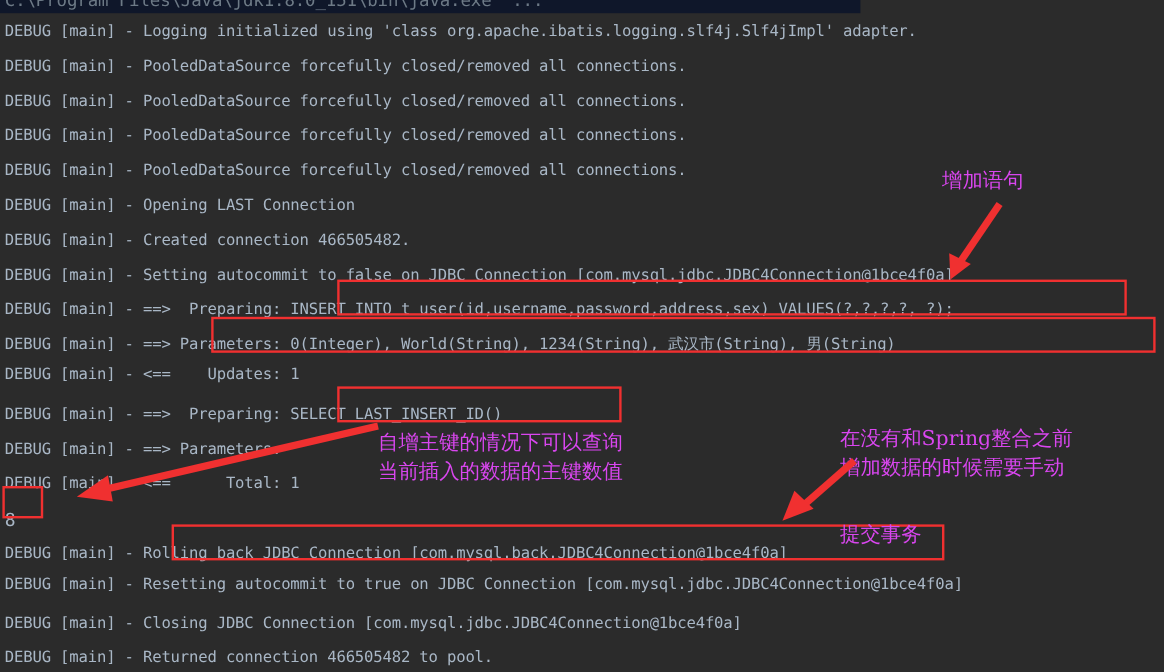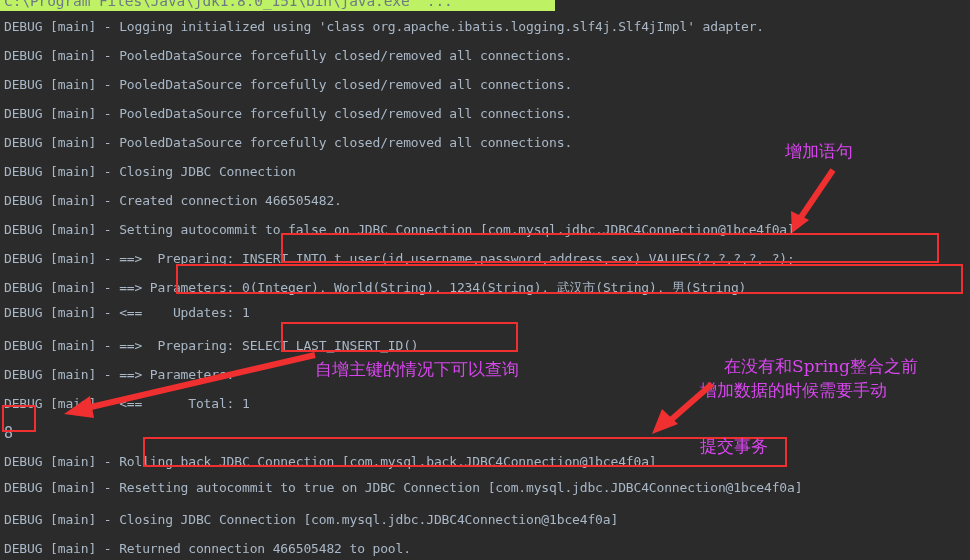--- a/index.html
+++ b/index.html
@@ -13,24 +13,25 @@
     height: 560px;
     background: #2b2b2b;
     overflow: hidden;
     font-family: "DejaVu Sans Mono", "Liberation Mono", monospace;
   }
   
   .top-strip {
     position: absolute;
     left: 0;
     top: 0;
-    width: 555px;
+    width: 671px;
     height: 11px;
-    background: #bef264;
+    background: #0f172a;
     overflow: hidden;
+    padding-left: 46px;
   }
   .top-strip .clipped {
     position: absolute;
     left: 4px;
     top: -9px;
     font-size: 14.5px;
     line-height: 20px;
     color: #6d7a86;
     white-space: pre;
     letter-spacing: -0.1px;
@@ -89,21 +90,21 @@
   <div class="top-strip">
     <div class="clipped">C:\Program Files\Java\jdk1.8.0_151\bin\java.exe" ...</div>
   </div>
 
   <div class="console">
     <div class="log-line" style="top:7px">DEBUG [main] - Logging initialized using 'class org.apache.ibatis.logging.slf4j.Slf4jImpl' adapter.</div>
     <div class="log-line" style="top:36px">DEBUG [main] - PooledDataSource forcefully closed/removed all connections.</div>
     <div class="log-line" style="top:65px">DEBUG [main] - PooledDataSource forcefully closed/removed all connections.</div>
     <div class="log-line" style="top:94px">DEBUG [main] - PooledDataSource forcefully closed/removed all connections.</div>
     <div class="log-line" style="top:123px">DEBUG [main] - PooledDataSource forcefully closed/removed all connections.</div>
-    <div class="log-line" style="top:152px">DEBUG [main] - Closing JDBC Connection</div>
+    <div class="log-line" style="top:152px">DEBUG [main] - Opening LAST Connection</div>
     <div class="log-line" style="top:181px">DEBUG [main] - Created connection 466505482.</div>
     <div class="log-line" style="top:210px">DEBUG [main] - Setting autocommit to false on JDBC Connection [com.mysql.jdbc.JDBC4Connection@1bce4f0a]</div>
     <div class="log-line" style="top:239px">DEBUG [main] - ==&gt;  Preparing: INSERT INTO t_user(id,username,password,address,sex) VALUES(?,?,?,?, ?);</div>
     <div class="log-line" style="top:268px">DEBUG [main] - ==&gt; Parameters: 0(Integer), World(String), 1234(String), 武汉市(String), 男(String)</div>
     <div class="log-line" style="top:293px">DEBUG [main] - &lt;==    Updates: 1</div>
     <div class="log-line" style="top:326px">DEBUG [main] - ==&gt;  Preparing: SELECT LAST_INSERT_ID()</div>
     <div class="log-line" style="top:355px">DEBUG [main] - ==&gt; Parameters: </div>
     <div class="log-line" style="top:384px">DEBUG [main] - &lt;==      Total: 1</div>
     <div class="cursor-cell" style="left:4px; top:413px">8</div>
     <div class="log-line" style="top:442px">DEBUG [main] - Rolling back JDBC Connection [com.mysql.back.JDBC4Connection@1bce4f0a]</div>
@@ -118,26 +119,27 @@
   <div class="hl-box" style="left:2px; top:405px; width:34px; height:27px;"></div>
   <div class="hl-box" style="left:143px; top:437px; width:644px; height:30px;"></div>
 
   <div class="note serif" style="left:785px; top:140px;">增加语句</div>
   <svg class="arrow" style="left:770px; top:165px;" width="90" height="75" viewBox="0 0 90 75">
     <line x1="63" y1="5" x2="27" y2="58" stroke="#f03030" stroke-width="6"></line>
     <polygon points="22,68 21,46 39,55" fill="#f03030"></polygon>
   </svg>
 
   <div class="note serif" style="left:315px; top:358px;">自增主键的情况下可以查询</div>
+  <div class="note serif" style="left:315px; top:382px;">当前插入的数据的主键数值</div>
   <svg class="arrow" style="left:30px; top:352px;" width="290" height="68" viewBox="0 0 290 68">
     <line x1="285" y1="3" x2="48" y2="58" stroke="#f03030" stroke-width="6"></line>
     <polygon points="34,62 60,44 64,66" fill="#f03030"></polygon>
   </svg>
 
-  <div class="note serif" style="left:700px; top:355px;margin-left:24px;">在没有和Spring整合之前</div>
+  <div class="note serif" style="left:700px; top:355px;">在没有和Spring整合之前</div>
   <div class="note serif" style="left:700px; top:379px;">增加数据的时候需要手动</div>
   <div class="note serif" style="left:700px; top:403px;margin-top:32px;">提交事务</div>
   <svg class="arrow" style="left:640px; top:378px;" width="80" height="62" viewBox="0 0 80 62">
     <line x1="72" y1="6" x2="24" y2="48" stroke="#f03030" stroke-width="6"></line>
     <polygon points="12,56 22,31 38,46" fill="#f03030"></polygon>
   </svg>
 
 </div>
 
 </body></html>

